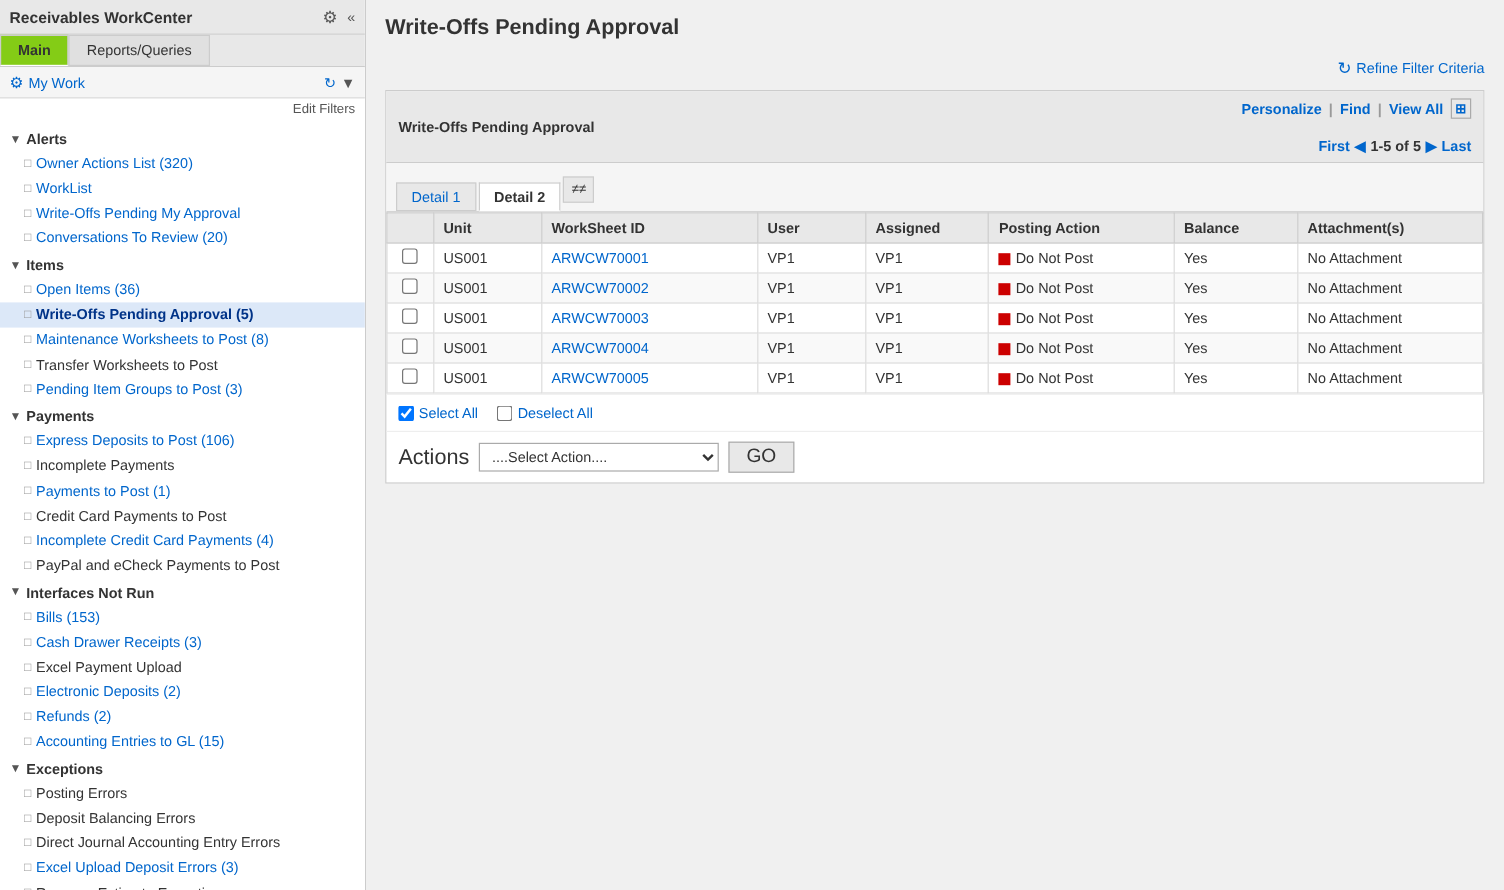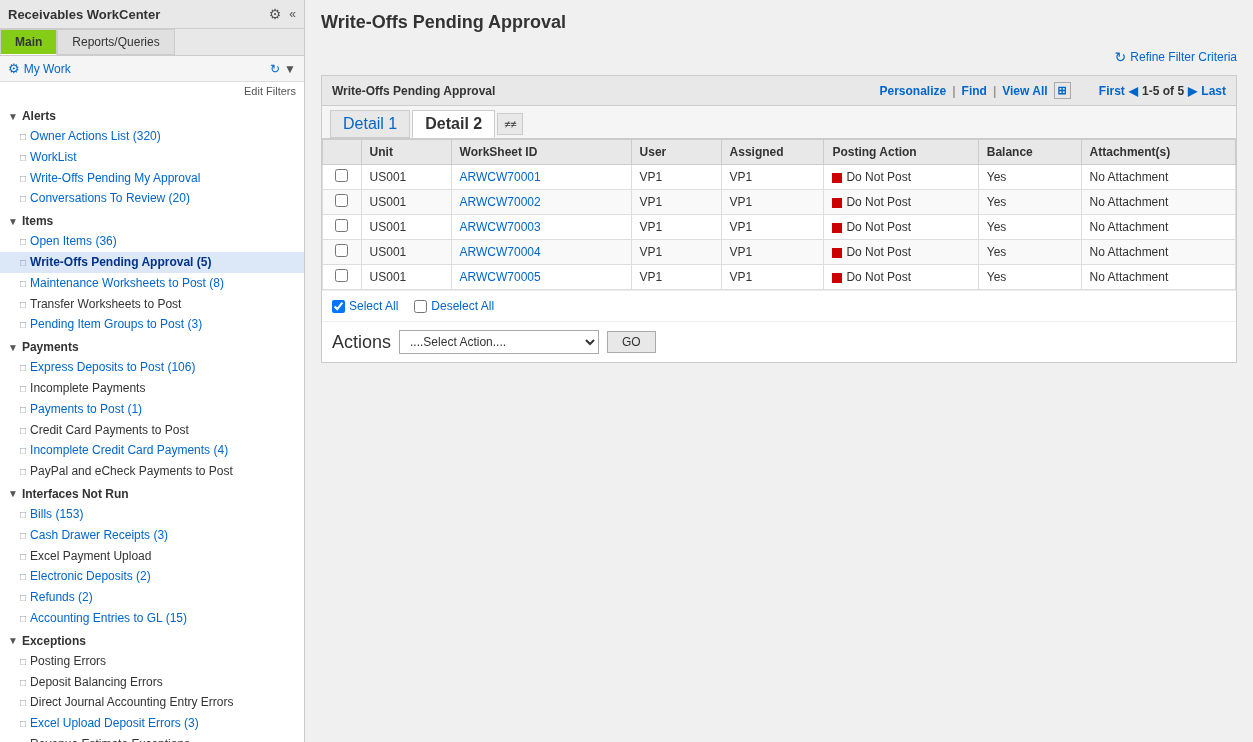--- a/index.html
+++ b/index.html
@@ -48,21 +48,21 @@
     .panel-header { background: #e8e8e8; padding: 6px 10px; font-weight: bold; font-size: 12px; border-bottom: 1px solid #ccc; display: flex; align-items: center; justify-content: space-between; }
     
     .panel-actions { display: flex; align-items: center; gap: 6px; font-size: 12px; color: #0066cc; }
     .panel-actions span { cursor: pointer; }
     .panel-actions .sep { color: #999; }
     
     .pagination-info { font-size: 12px; color: #333; display: flex; align-items: center; gap: 4px; }
     .pagination-info .nav-btn { color: #0066cc; cursor: pointer; }
     
     .tabs-bar { display: flex; align-items: center; padding: 4px 8px 0 8px; background: #f5f5f5; border-bottom: 1px solid #ccc; gap: 2px; }
-    .tab-btn { padding: 4px 12px; font-size: 16px; cursor: pointer; border: 1px solid #ccc; background: #e8e8e8; color: #0066cc; }
+    .tab-btn { padding: 4px 12px; font-size: 12px; cursor: pointer; border: 1px solid #ccc; background: #e8e8e8; color: #0066cc; margin-top: 12px; }
     .tab-btn.active { background: #fff; border-bottom-color: #fff; color: #333; font-weight: bold; }
     .tab-expand { padding: 4px 6px; border: 1px solid #ccc; background: #e8e8e8; cursor: pointer; color: #333; font-size: 11px; }
     
     .data-table { width: 100%; border-collapse: collapse; font-size: 12px; }
     .data-table th { background: #e8e8e8; border: 1px solid #ccc; padding: 5px 8px; text-align: left; font-weight: bold; white-space: nowrap; }
     .data-table td { border: 1px solid #ddd; padding: 4px 8px; vertical-align: middle; }
     .data-table tr:nth-child(even) td { background: #f9f9f9; }
     
     .col-check { width: 24px; }
     .col-unit { width: 70px; }
@@ -79,21 +79,21 @@
     
     .checkbox-cell { text-align: center; }
     input[type="checkbox"] { cursor: pointer; }
     
     .select-actions-bar { padding: 8px 10px; display: flex; align-items: flex-start; gap: 16px; border-top: 1px solid #eee; }
     .select-link { color: #0066cc; cursor: pointer; text-decoration: none; display: flex; align-items: center; gap: 4px; font-size: 12px; }
     
     .actions-bar { padding: 8px 10px; display: flex; align-items: center; gap: 8px; border-top: 1px solid #eee; }
     .actions-label { font-size: 18px; color: #333; }
     .actions-select { font-size: 12px; padding: 3px 24px 3px 6px; border: 1px solid #aaa; background: #fff; color: #333; min-width: 200px; appearance: auto; }
-    .go-btn { padding: 3px 14px; font-size: 12px; background: #e8e8e8; border: 1px solid #aaa; cursor: pointer; color: #333; }
+    .go-btn { padding: 3px 14px; font-size: 16px; background: #e8e8e8; border: 1px solid #aaa; cursor: pointer; color: #333; }
     
     .gear-icon { font-size: 14px; cursor: pointer; color: #555; }
     .collapse-icon { font-size: 12px; cursor: pointer; color: #555; }
     .refine-filter { display: flex; align-items: center; gap: 4px; color: #0066cc; cursor: pointer; font-size: 12px; justify-content: flex-end; padding: 4px 0 4px 0; }
     .refine-filter .refresh-sym { color: #0066cc; font-size: 14px; }
     
     .panel-top-bar { display: flex; align-items: center; justify-content: space-between; padding: 4px 0 6px 0; }
   </style>
 </head>
 <body>
@@ -274,21 +274,21 @@
         <div class="refine-filter">
           <span class="refresh-sym">↻</span>
           <span>Refine Filter Criteria</span>
         </div>
       </div>
 
       <div class="panel">
 
         <div class="panel-header">
           <span>Write-Offs Pending Approval</span>
-          <div style="display:flex; align-items:center; gap:28px;">
+          <div style="display:flex; align-items:flex-end; gap:16px;flex-direction:column;">
             <div class="panel-actions">
               <span>Personalize</span>
               <span class="sep">|</span>
               <span>Find</span>
               <span class="sep">|</span>
               <span>View All</span>
               <span style="border:1px solid #aaa; padding:1px 3px; font-size:11px;">⊞</span>
             </div>
             <div class="pagination-info">
               <span class="nav-btn">First</span>

